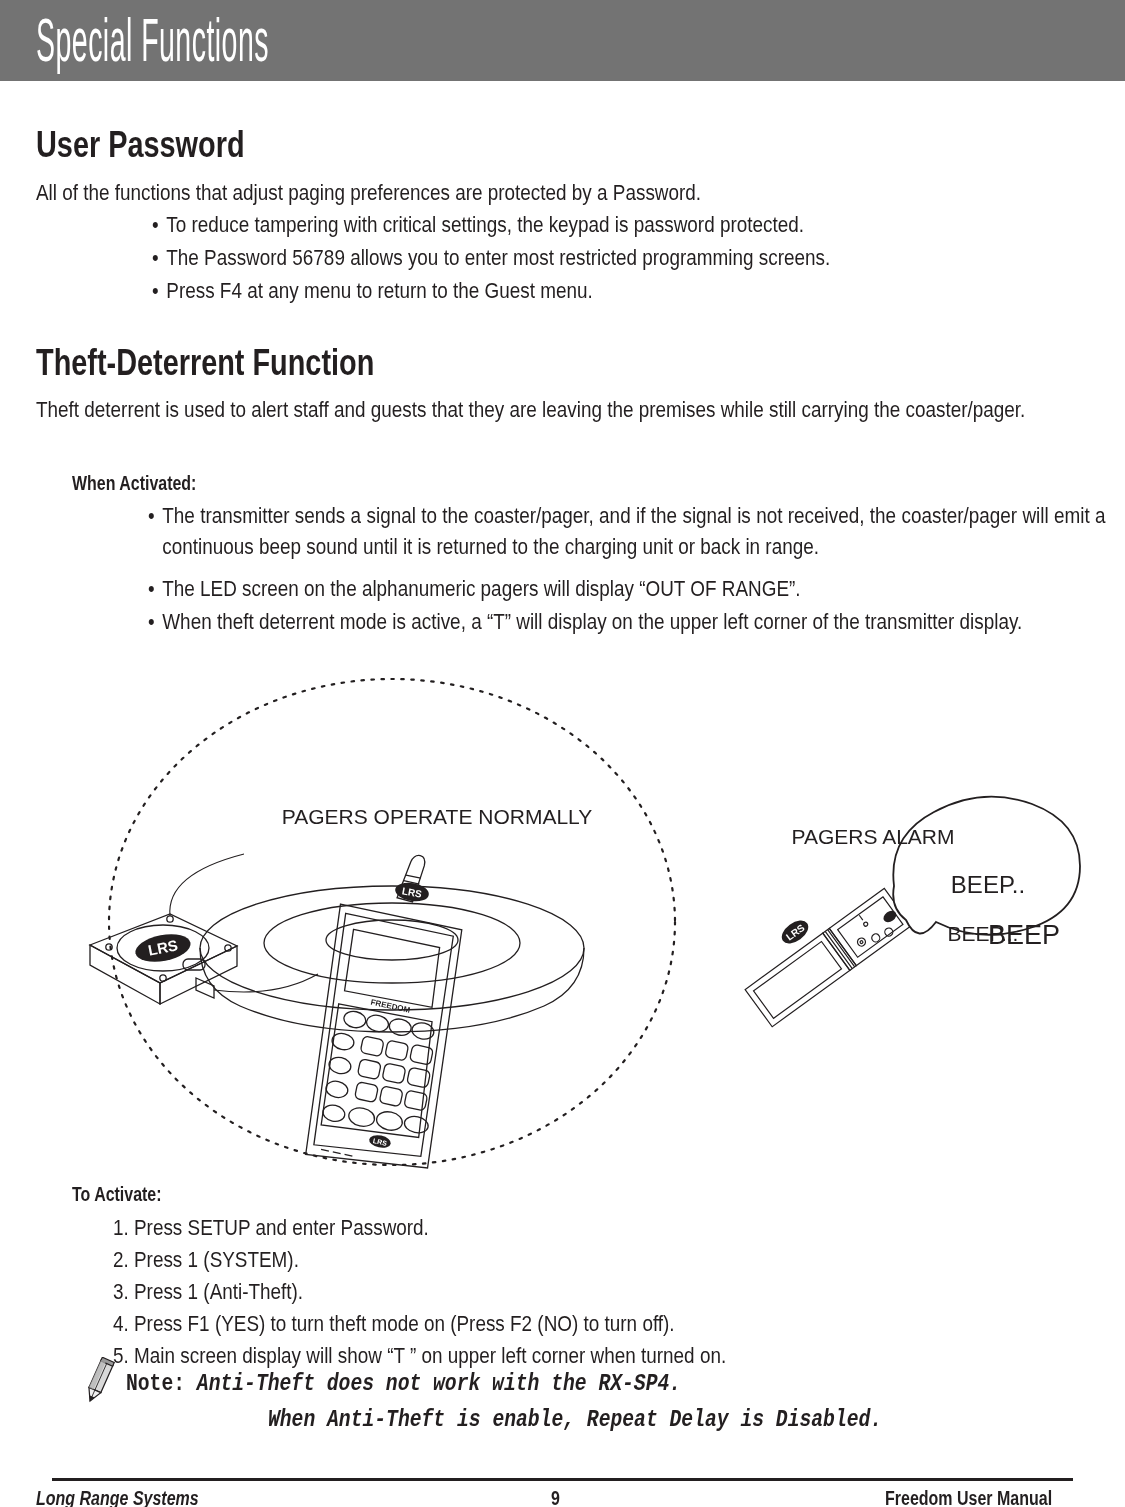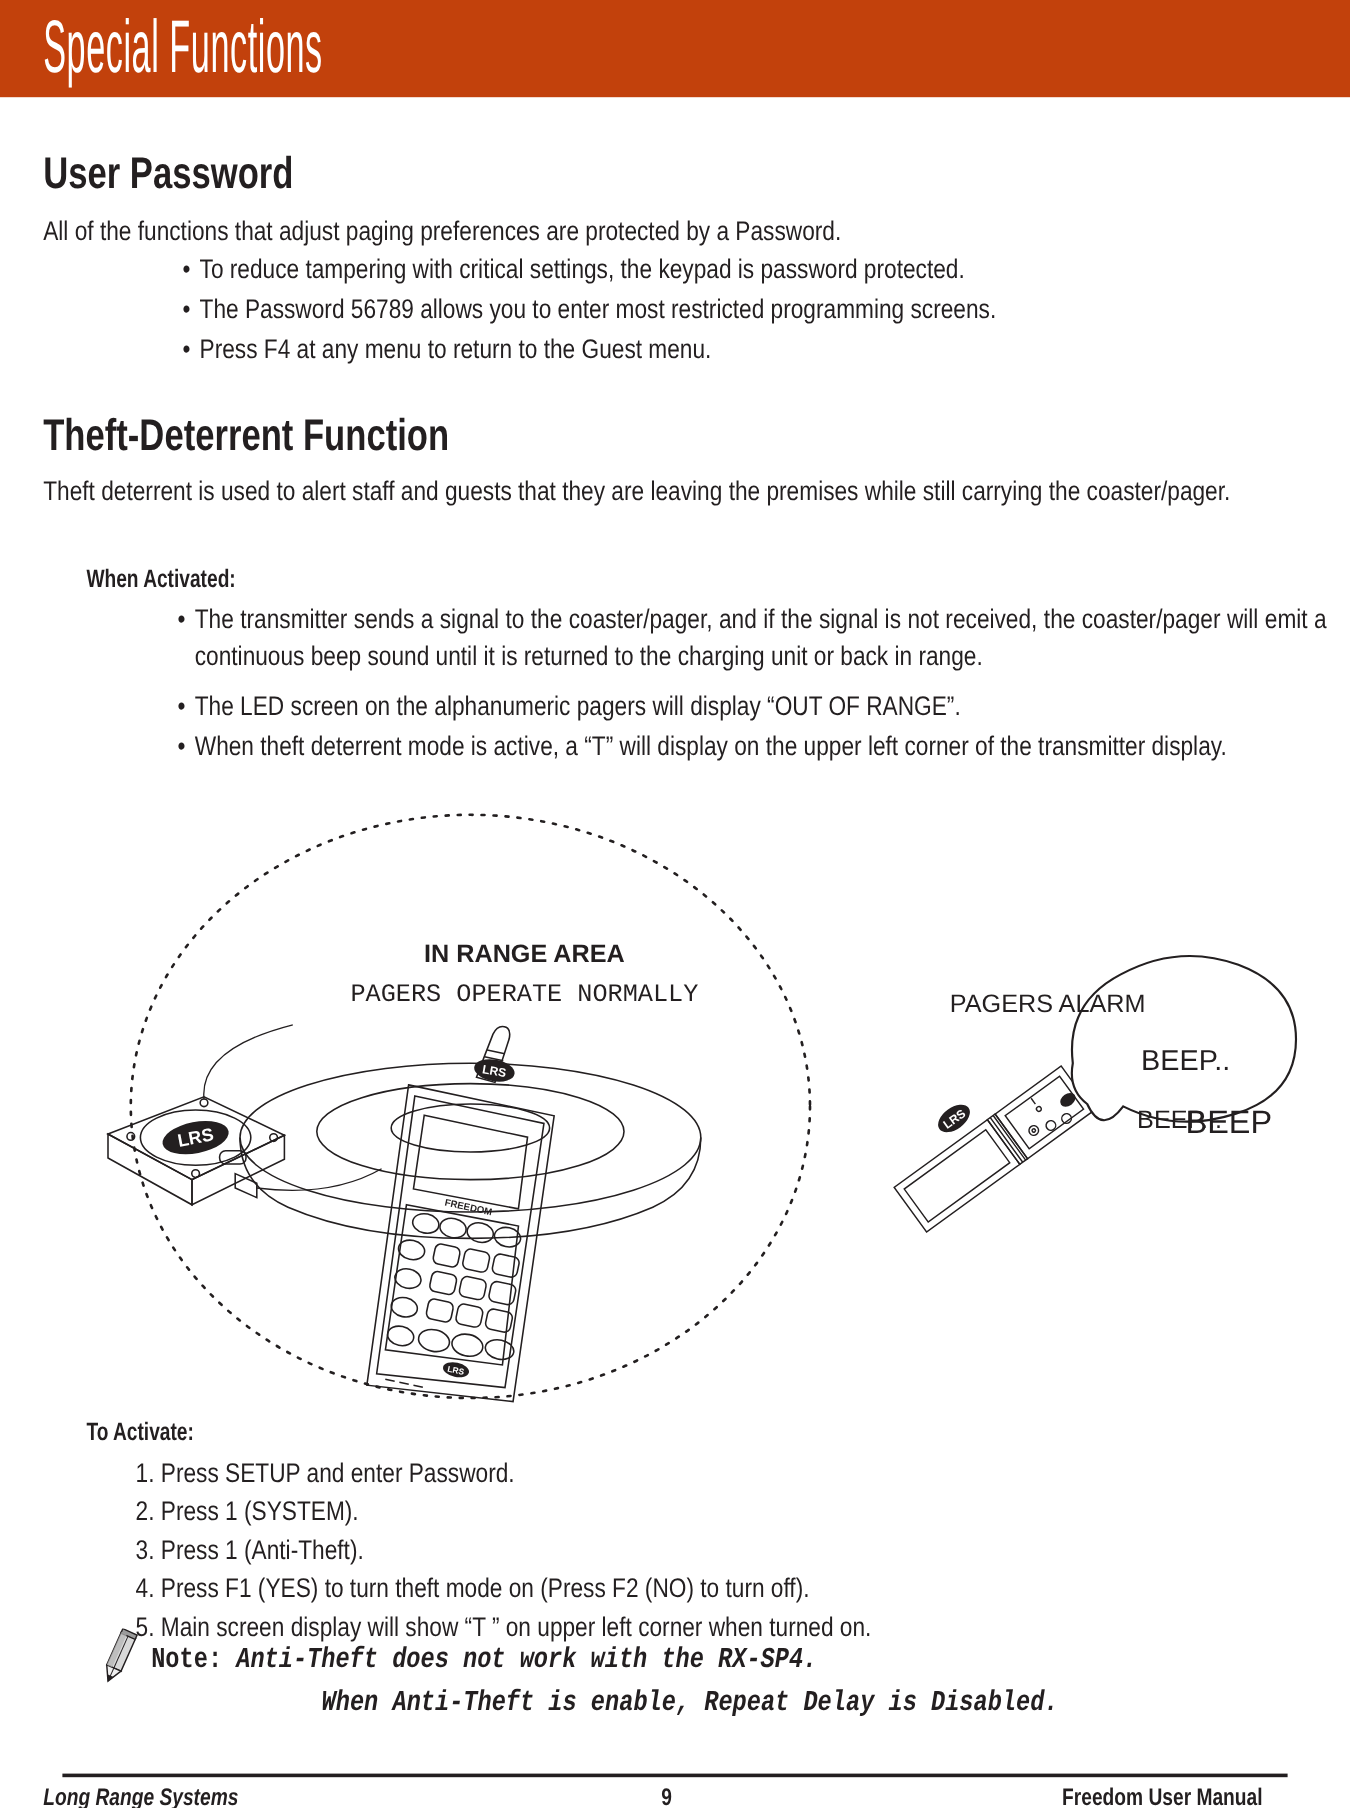--- a/index.html
+++ b/index.html
@@ -4,21 +4,21 @@
 <style>
   html,body{margin:0;padding:0;}
   body{
     width:1125px;height:1507px;position:relative;background:#ffffff;
     font-family:"Liberation Sans",sans-serif;color:#231f20;overflow:hidden;
   }
   .page{position:absolute;inset:0;}
 
   
   .header-bar{
-    position:absolute;left:0;top:0;width:1125px;height:81px;background:#c2410c;text-align:center;
+    position:absolute;left:0;top:0;width:1125px;height:81px;background:#737373;text-align:center;
   }
   .header-title{
     position:absolute;left:36px;top:4px;
     font-family:"Liberation Sans",sans-serif;
     font-weight:400;font-size:62px;line-height:72px;color:#ffffff;
     transform:scaleX(0.46);transform-origin:left top;white-space:nowrap;
     letter-spacing:1px;
   }
 
   .h2{
@@ -241,22 +241,21 @@
                  q-16 -12 -12 -34
                  q-6 -50 40 -74
                  q48 -26 98 -8
                  q48 18 48 62
                  q0 46 -50 62
                  q-50 16 -94 -6
                  q-18 24 -30 -2 Z" stroke-width="1.8" fill="#ffffff"></path>
       </g>
     </svg>
 
-    <div class="dlabel big" style="left:287px;top:123px;width:300px;">IN RANGE AREA</div>
-    <div class="dlabel small" style="left:262px;top:157px;width:350px;font-family:Liberation Mono, monospace;">PAGERS OPERATE NORMALLY</div>
+    <div class="dlabel small" style="left:262px;top:144px;width:350px;">PAGERS OPERATE NORMALLY</div>
 
     <div class="dlabel small" style="left:714px;top:144px;width:318px;margin-top:20px;">PAGERS ALARM</div>
 
     <div class="beep-text beep1" style="left:918px;top:212px;width:140px;">BEEP..</div>
     <div class="beep-text beep2" style="left:913px;top:237px;width:140px;margin-top:24px;">BEEP...</div>
     <div class="beep-text beep3" style="left:954px;top:262px;width:140px;">BEEP</div>
   </div>
 
   <div class="sub" style="left:72px;top:1181px;">To Activate:</div>
 

